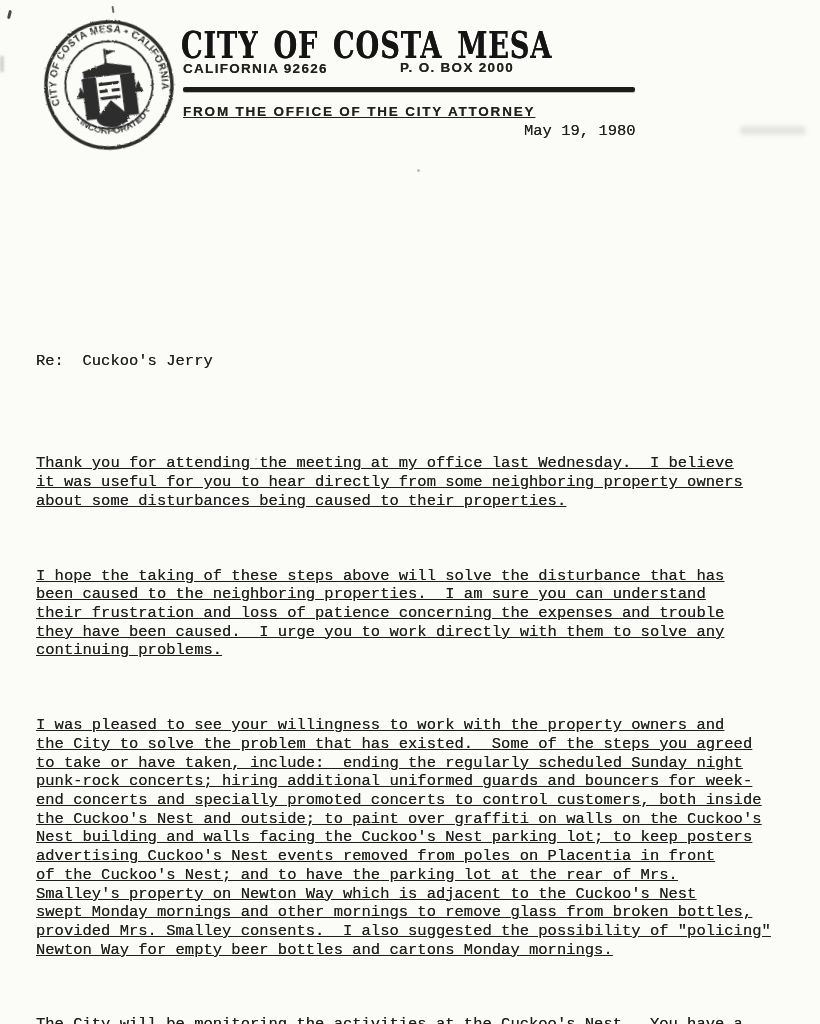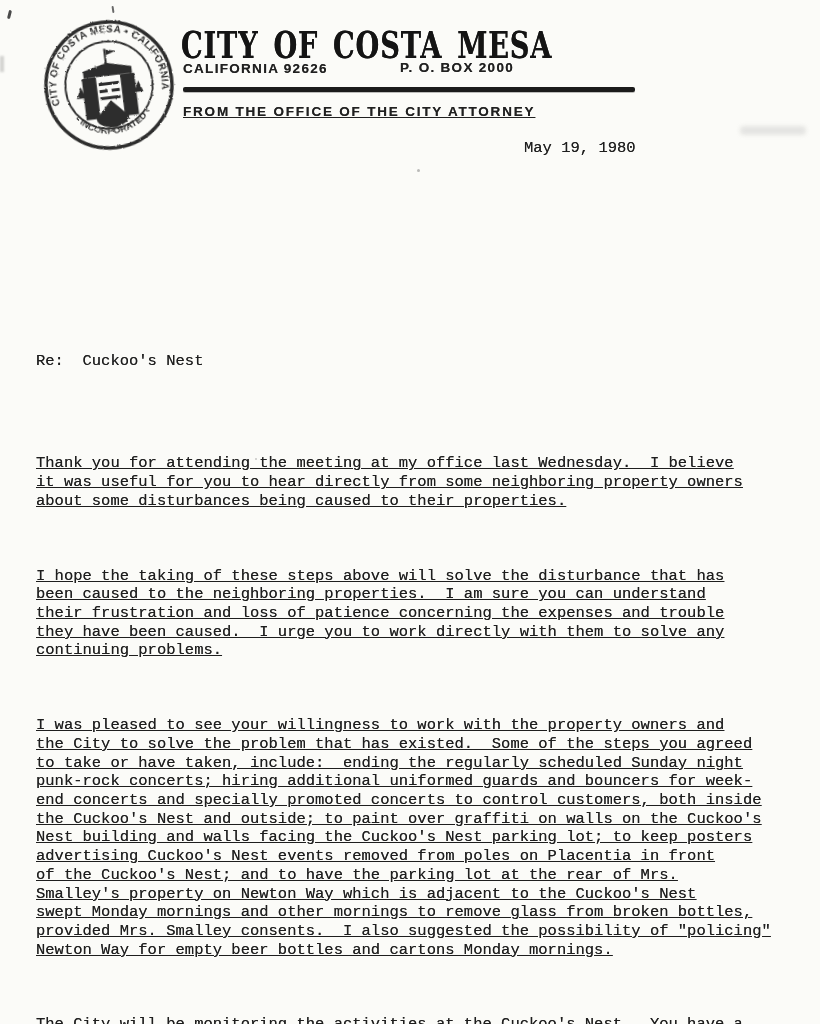--- a/index.html
+++ b/index.html
@@ -28,21 +28,21 @@
     font-size:13.5px;letter-spacing:1.3px;color:#202020;white-space:nowrap;
     text-shadow:0 0 .5px rgba(0,0,0,.6);
     text-align:right;
   }
   .rule{
     position:absolute;left:183px;top:87px;width:452px;height:5px;
     background:#1b1b1b;border-radius:2px;box-shadow:0 1px 0 rgba(0,0,0,.25);
   }
   .office-line{position:absolute;left:183px;top:104px;letter-spacing:1.8px;text-decoration:underline;}
   
-  .date{left:524px;top:139px;text-align:center;}
+  .date{left:524px;top:122px;text-align:center;}
   .address{left:36px;top:246px;}
   .re-line{left:36px;top:352px;}
   .salutation{left:36px;top:389px;}
   .letter-body{left:36px;top:417px;width:772px;}
   .letter-body p{margin:0 0 18.7px 0;text-decoration:underline;}
   
   .artifact{position:absolute;pointer-events:none;}
   .ghost-smudge{left:740px;top:126px;width:66px;height:9px;
     background:rgba(130,130,130,.18);filter:blur(2px);border-radius:4px;}
   .speck-a{left:8px;top:10px;width:3px;height:9px;background:#4a4a4a;
@@ -105,21 +105,21 @@
     <div class="abs head-sub" style="left:400px;top:60px;">P. O. BOX 2000</div>
 
     <div class="rule"></div>
 
     <div class="office-line head-sub">FROM THE OFFICE OF THE CITY ATTORNEY</div>
   </div>
 
   <div class="abs mono date">May 19, 1980</div>
 
 
-  <div class="abs mono re-line">Re:  Cuckoo's Nest</div>
+  <div class="abs mono re-line">Re:  Cuckoo's Jerry</div>
 
 
   <div class="abs mono letter-body">
     <p>Thank you for attending the meeting at my office last Wednesday.  I believe
 it was useful for you to hear directly from some neighboring property owners
 about some disturbances being caused to their properties.</p>
     <p>I hope the taking of these steps above will solve the disturbance that has
 been caused to the neighboring properties.  I am sure you can understand
 their frustration and loss of patience concerning the expenses and trouble
 they have been caused.  I urge you to work directly with them to solve any

